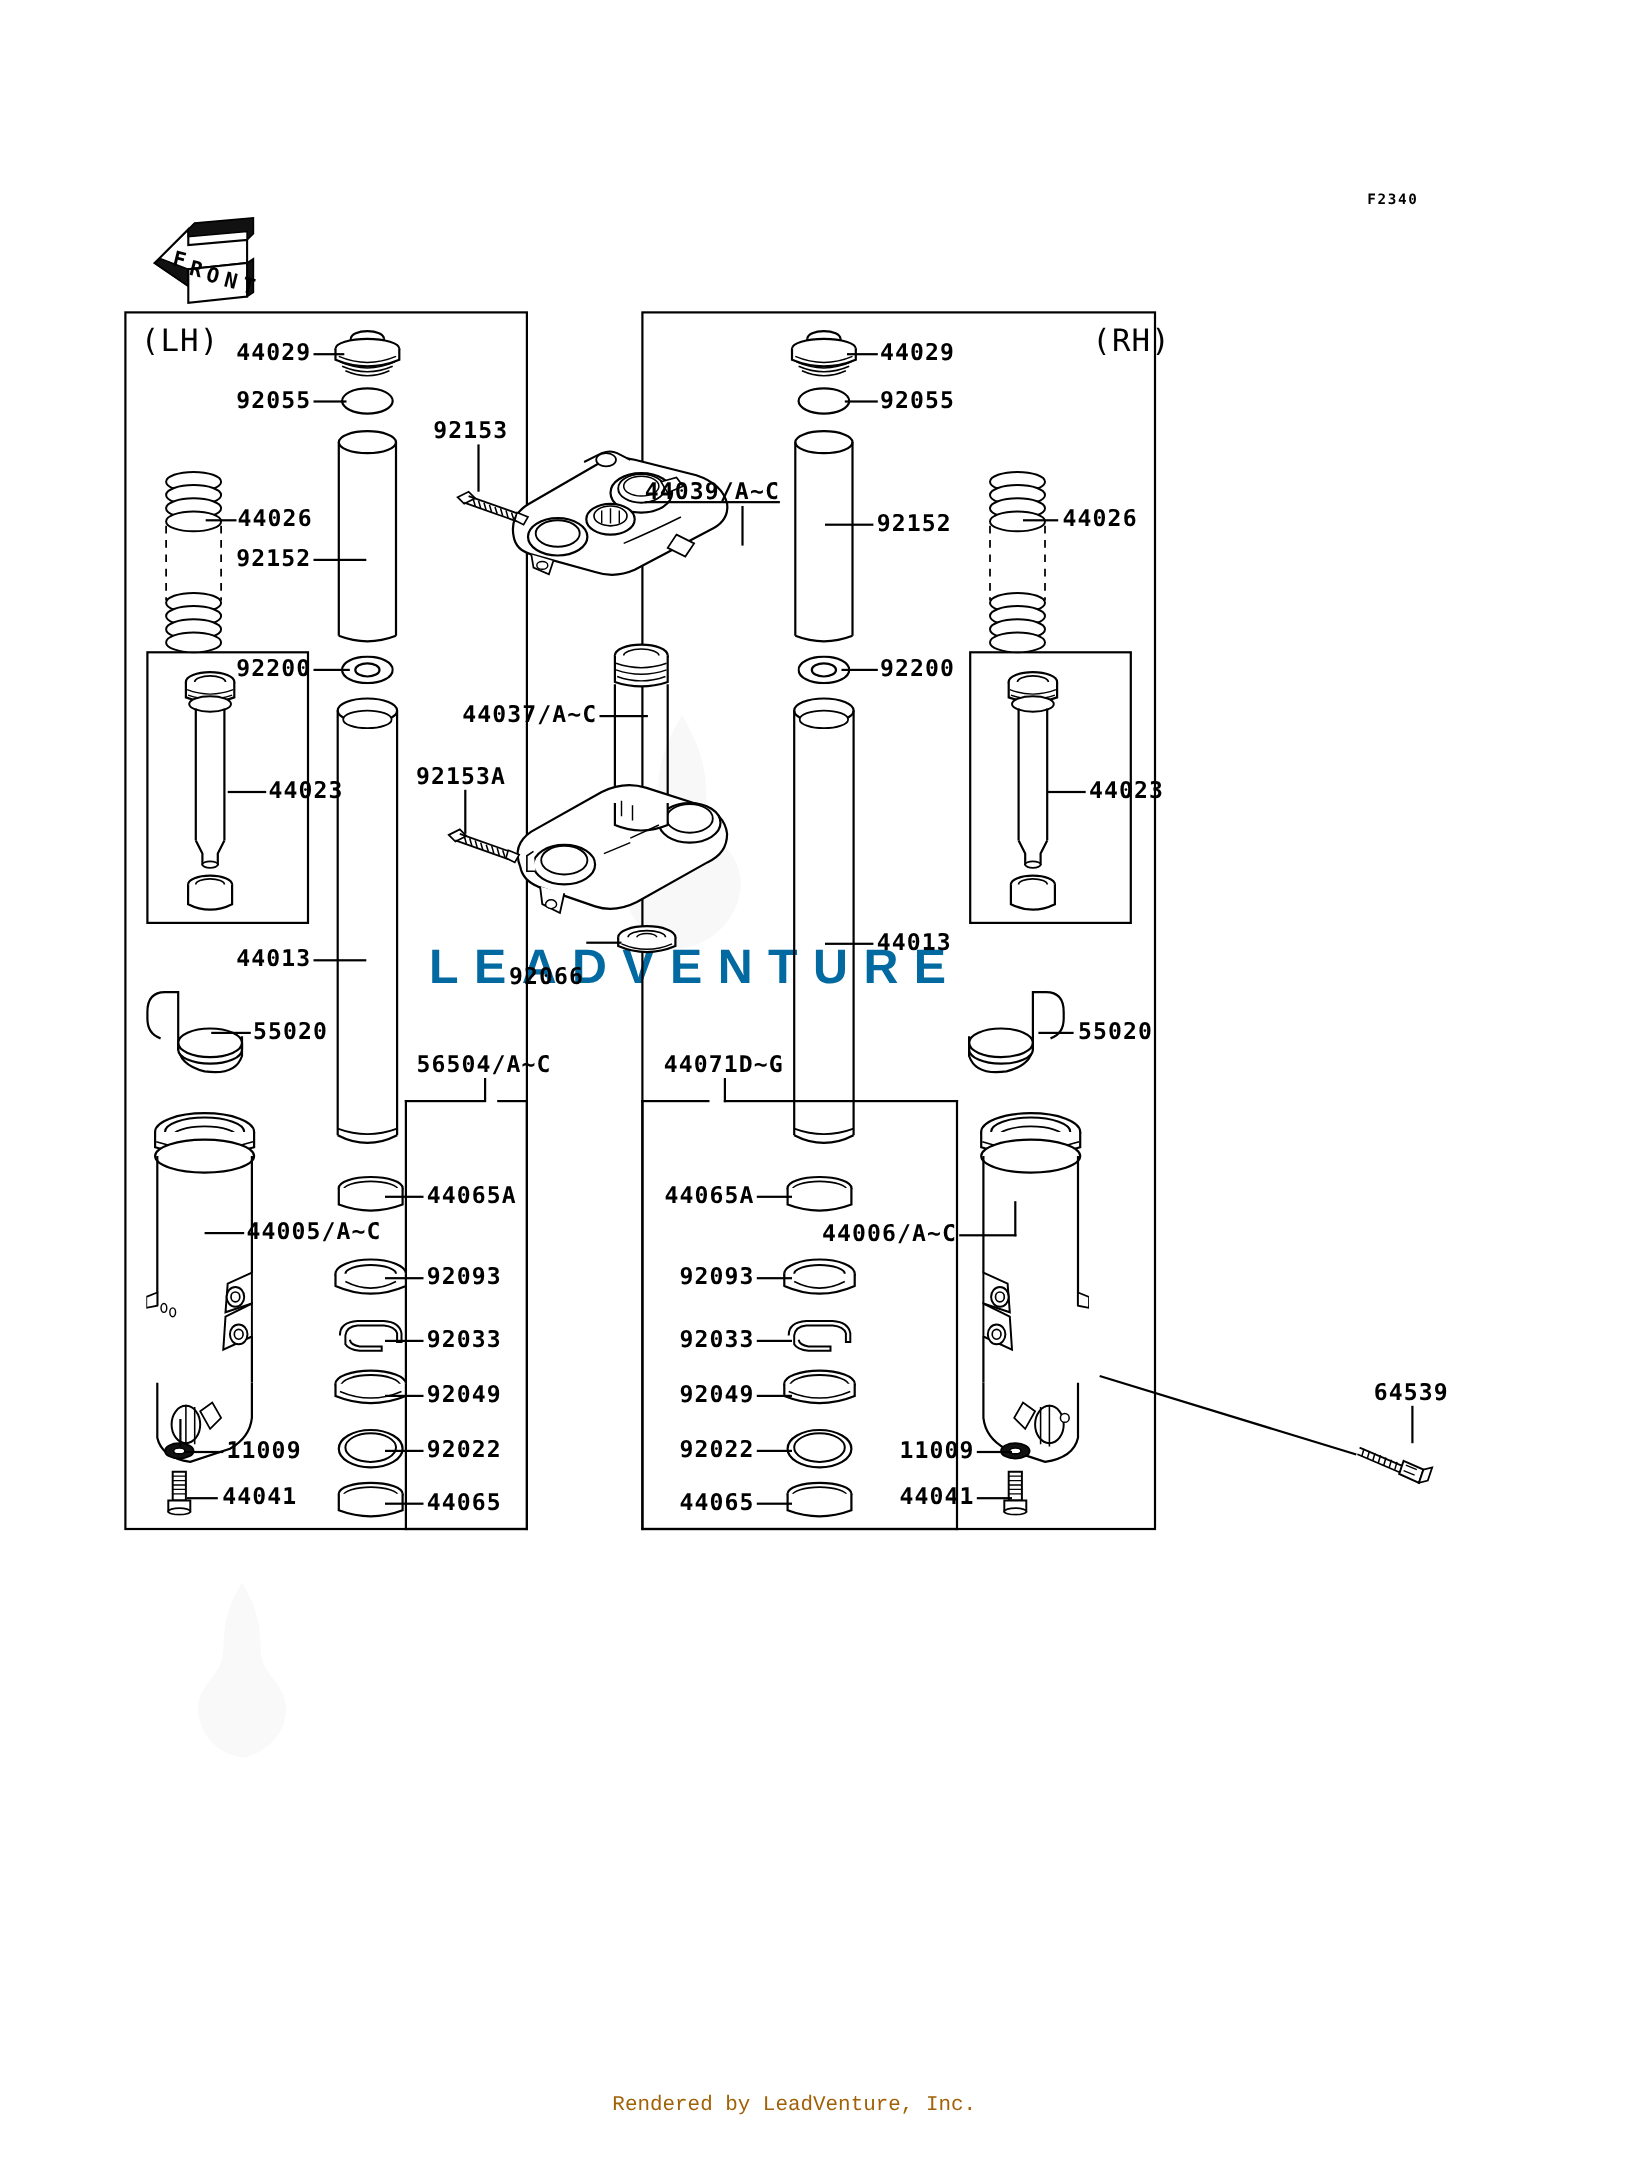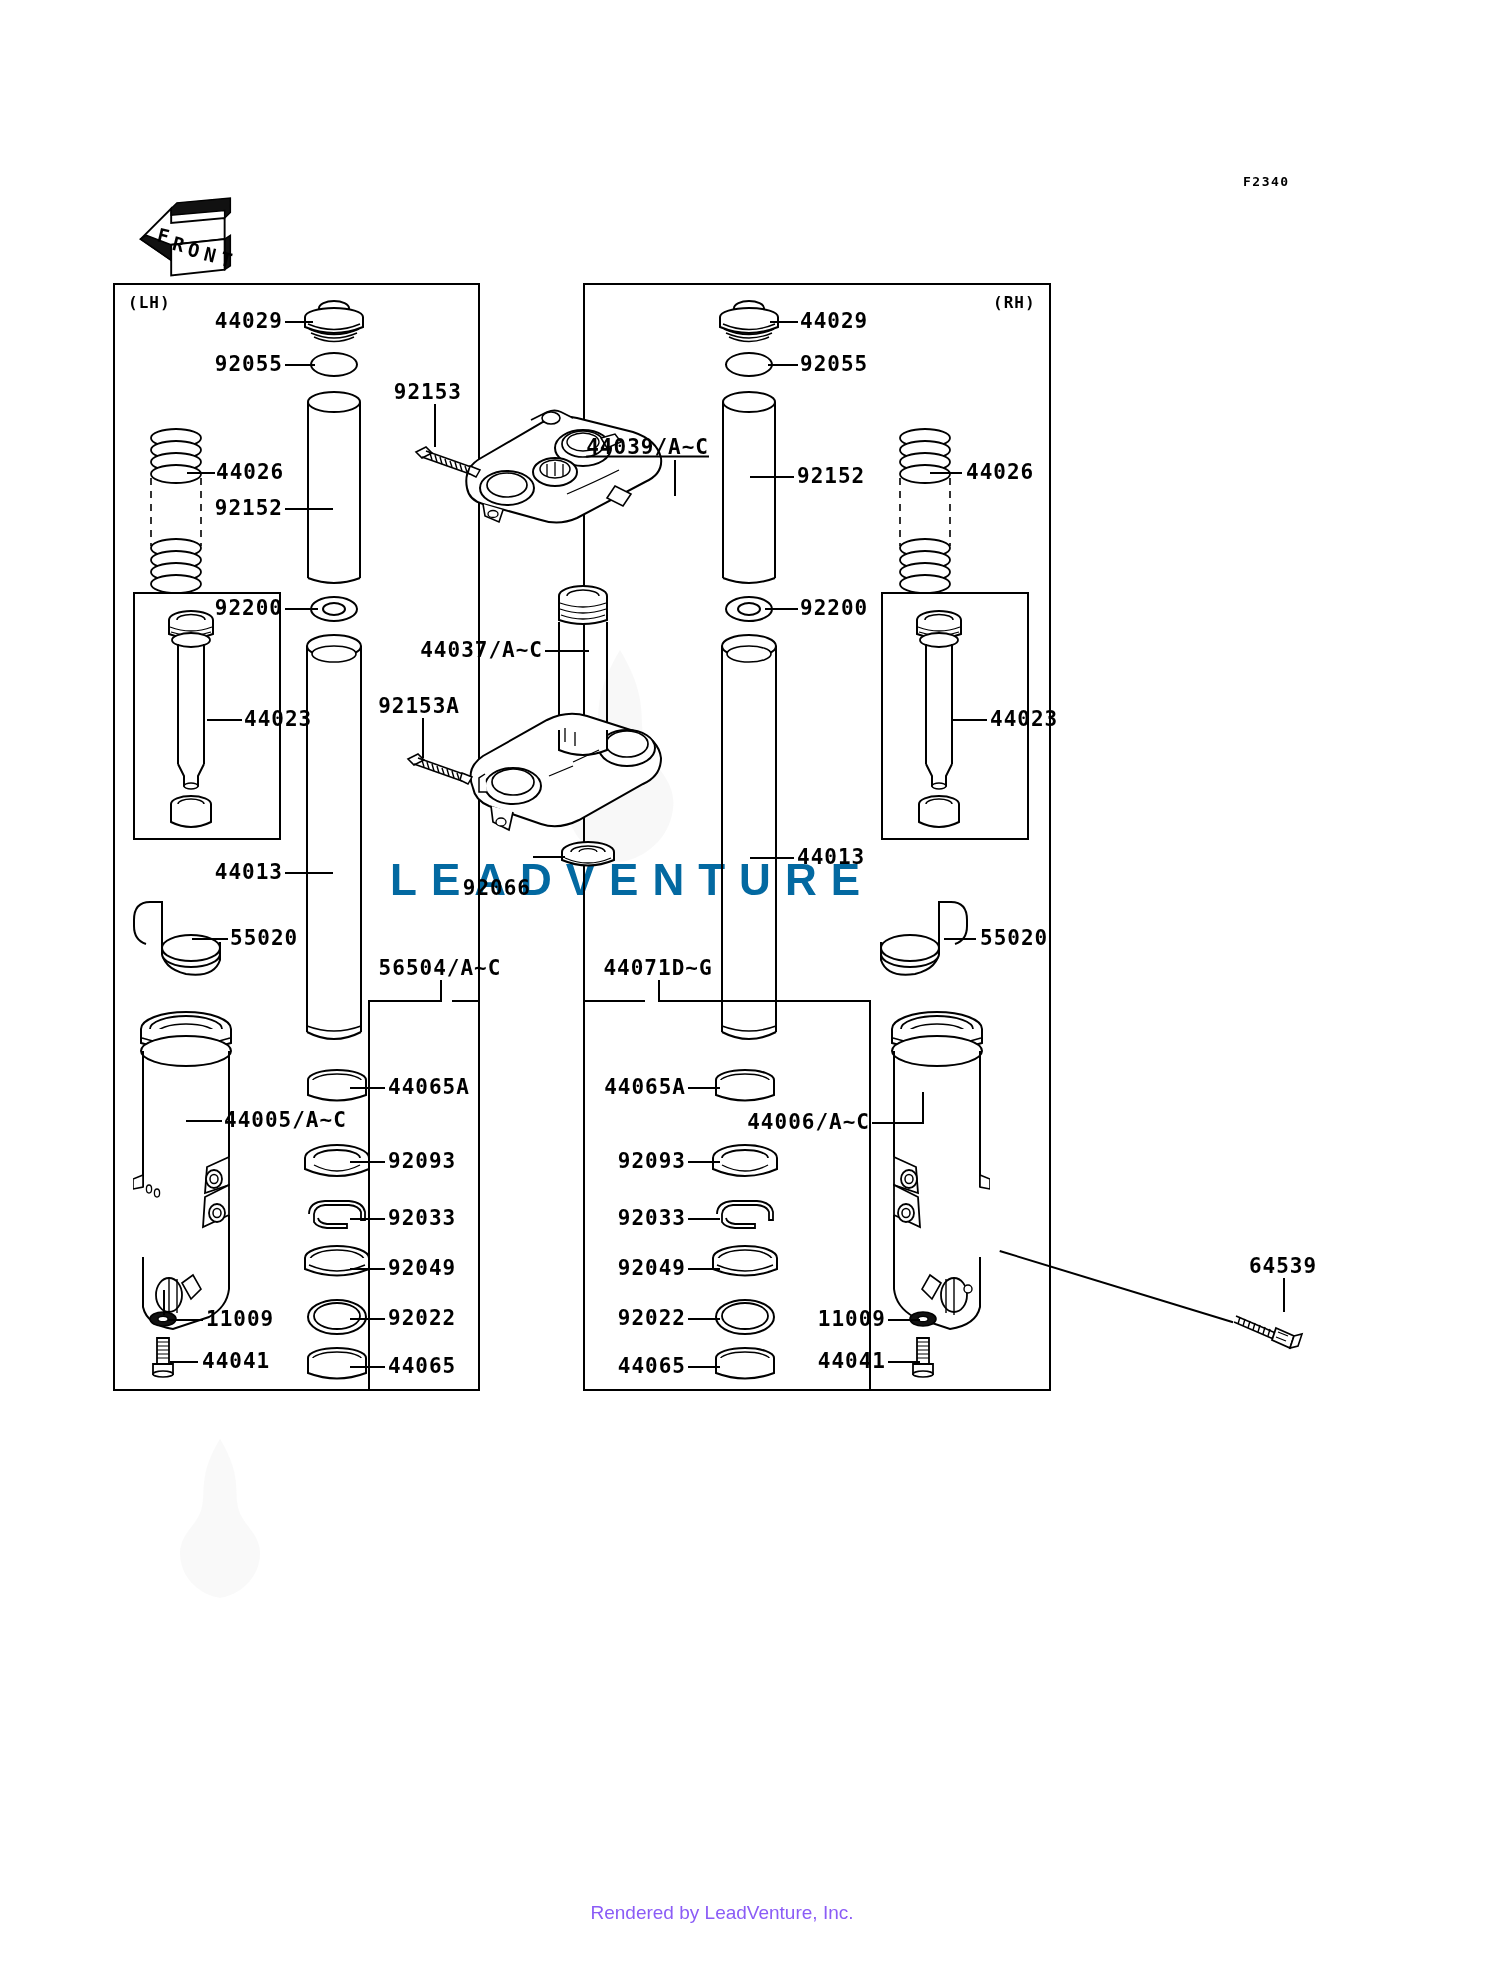--- a/index.html
+++ b/index.html
@@ -24,31 +24,31 @@
 
   .ln{position:absolute;background:#000;}
   .ln.h{height:2px;}
   .ln.v{width:2px;}
 
   .box{position:absolute;border:2px solid #000;box-sizing:border-box;background:transparent;}
 
   .panelTag{
     position:absolute;
     font-family:"DejaVu Sans Mono","Liberation Mono",monospace;
-    font-size:16px;font-weight:bold;letter-spacing:1px;white-space:nowrap;
+    font-size:28px;font-weight:normal;letter-spacing:1px;white-space:nowrap;
   }
   .code{
     position:absolute;
     font-family:"DejaVu Sans Mono","Liberation Mono",monospace;
     font-size:13px;font-weight:bold;letter-spacing:1.5px;
   }
   .footer{
     position:absolute;left:0;width:1444px;text-align:center;
-    font-family:Liberation Sans, sans-serif;
-    font-size:19px;color:#8b5cf6;
+    font-family:Liberation Mono, monospace;
+    font-size:19px;color:#a16207;
   }
 
   
   .wm{
     position:absolute;color:#0369a1;font-weight:bold;
     font-family:"Liberation Sans","DejaVu Sans",sans-serif;
     letter-spacing:14px;font-size:44px;user-select:none;
   }
   .wmflame{
     position:absolute;width:160px;height:230px;opacity:.5;

